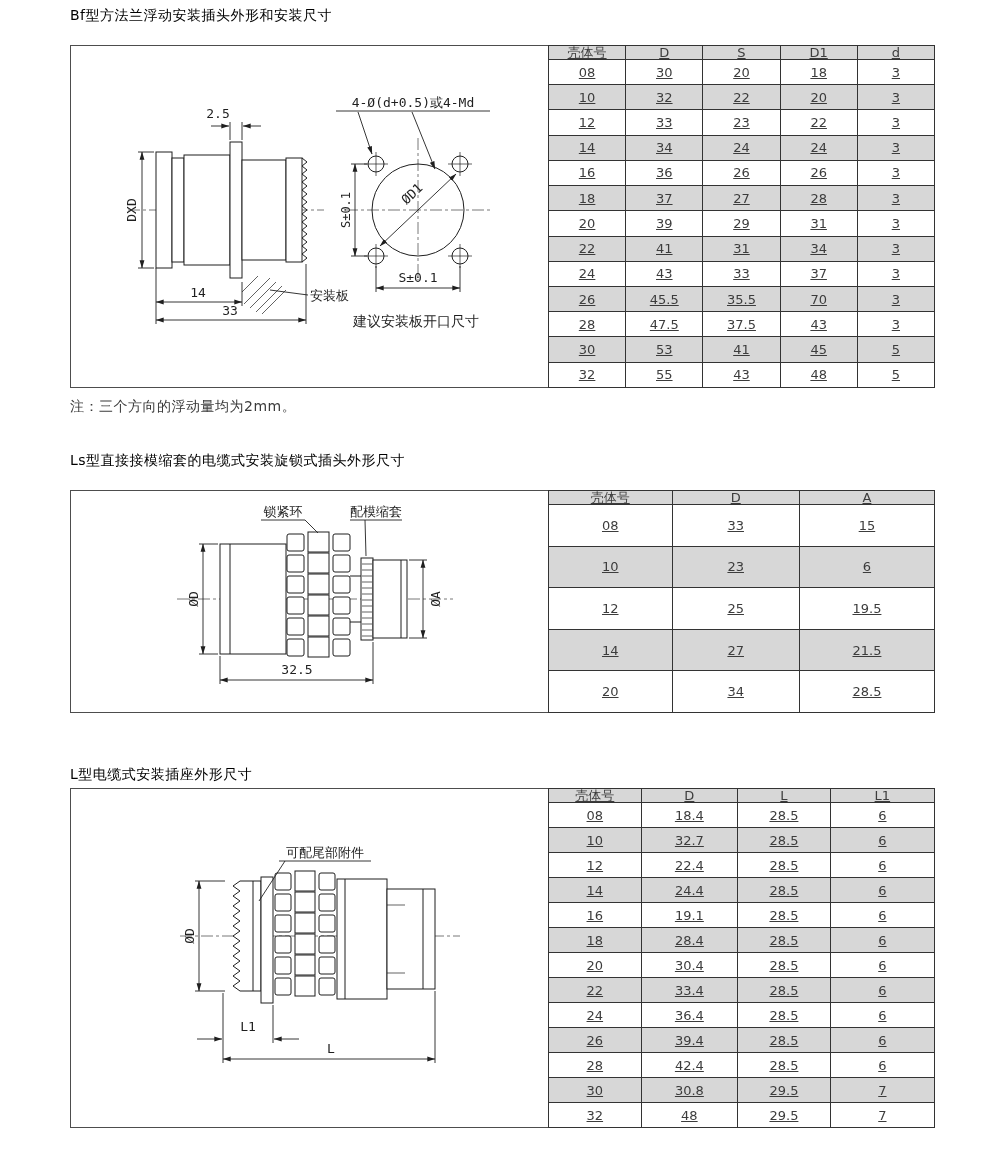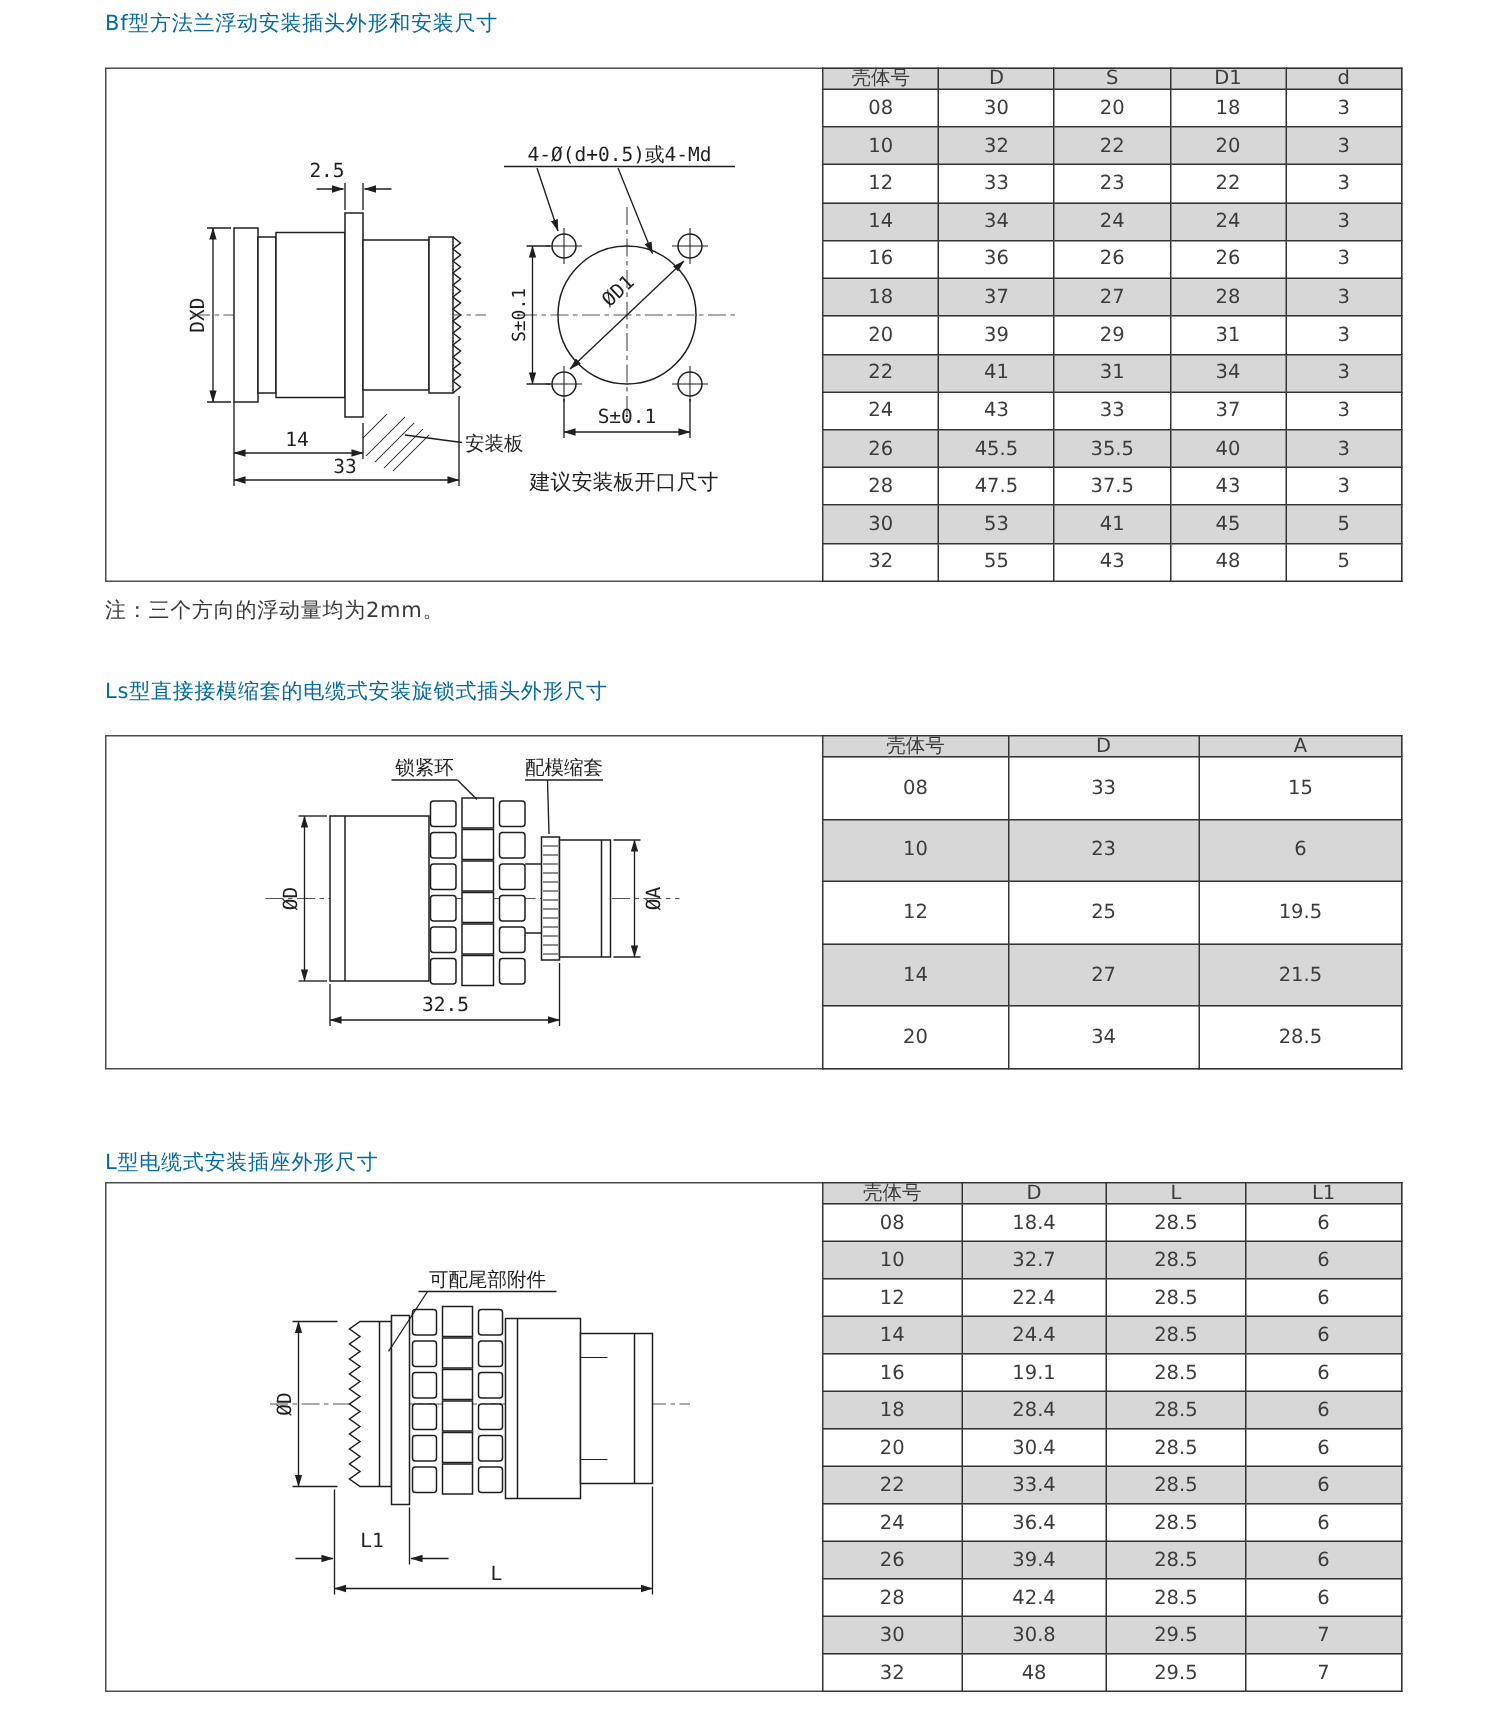--- a/index.html
+++ b/index.html
@@ -3,25 +3,25 @@
 <meta charset="utf-8">
 <style>
   html,body{margin:0;padding:0;}
   body{
     width:1000px;height:1149px;position:relative;background:#ffffff;
     font-family:"DejaVu Sans","Liberation Sans",sans-serif;
     color:#3c3c3c;overflow:hidden;
   }
   *{box-sizing:border-box;}
   .abs{position:absolute;}
-  .sec-title{font-size:14px;color:#0369a1;letter-spacing:0.5px;white-space:nowrap;}
+  .sec-title{font-size:14px;color:#000000;letter-spacing:0.5px;white-space:nowrap;}
   .note{font-size:14px;color:#3a3a3a;letter-spacing:0.5px;white-space:nowrap;}
   .box{border:1px solid #4d4d4d;background:#ffffff;}
   .tbl-wrap{position:absolute;background:#ffffff;}
-  table{border-collapse:collapse;width:100%;height:100%;table-layout:fixed;}
+  table{border-collapse:collapse;width:100%;height:100%;table-layout:fixed;text-decoration:underline;}
   th,td{
     border:1px solid #333333;text-align:center;vertical-align:middle;
     font-size:13px;color:#3c3c3c;font-weight:normal;padding:0;line-height:1;
   }
   thead th{background:#d7d7d7;}
   tbody tr:nth-child(even) td{background:#d7d7d7;}
   svg{display:block;}
   svg text{fill:#1f1f1f;}
   .dimtxt{font-family:"DejaVu Sans Mono","Liberation Mono",monospace;font-size:13px;}
   .dimtxt-sm{font-family:"DejaVu Sans Mono","Liberation Mono",monospace;font-size:12px;}
@@ -219,21 +219,21 @@
           <td>24</td>
           <td>43</td>
           <td>33</td>
           <td>37</td>
           <td>3</td>
         </tr>
         <tr>
           <td>26</td>
           <td>45.5</td>
           <td>35.5</td>
-          <td>40</td>
+          <td>70</td>
           <td>3</td>
         </tr>
         <tr>
           <td>28</td>
           <td>47.5</td>
           <td>37.5</td>
           <td>43</td>
           <td>3</td>
         </tr>
         <tr>

